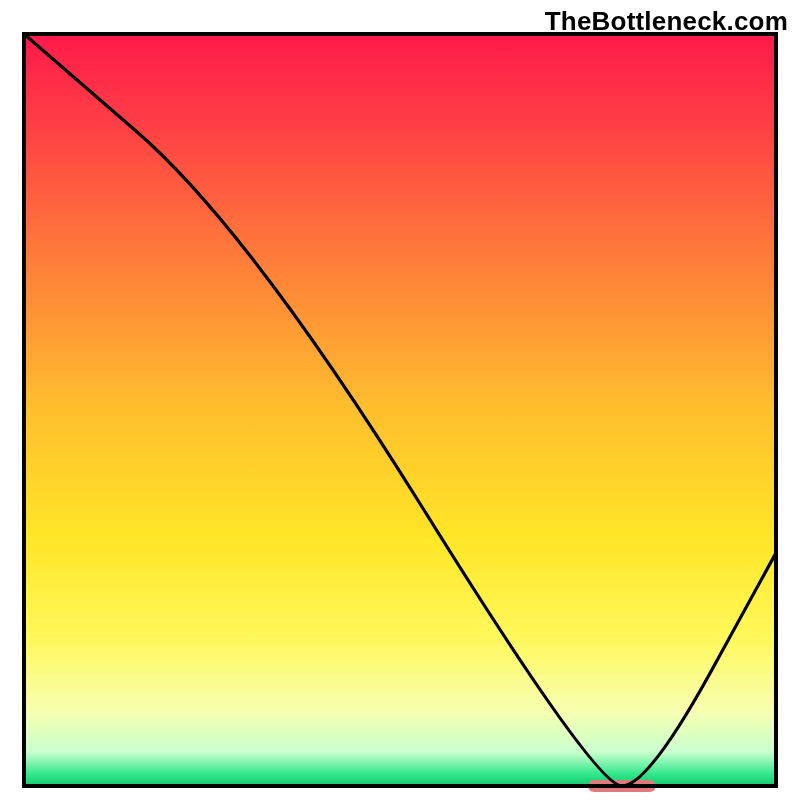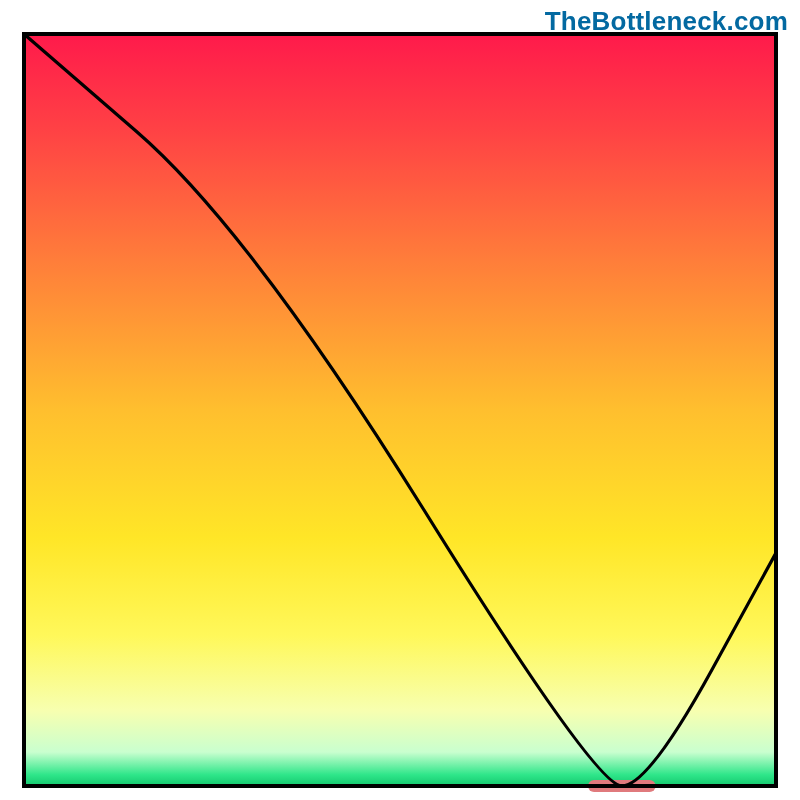--- a/index.html
+++ b/index.html
@@ -14,21 +14,21 @@
     position: relative;
     width: 800px;
     height: 800px;
   }
   .watermark {
     position: absolute;
     top: 6px;
     right: 12px;
     font-size: 26px;
     font-weight: 600;
-    color: #0369a1;
+    color: #000000;
     letter-spacing: 0.2px;
   }
   svg.chart {
     position: absolute;
     top: 0;
     left: 0;
   }
 </style>
 </head>
 <body>

